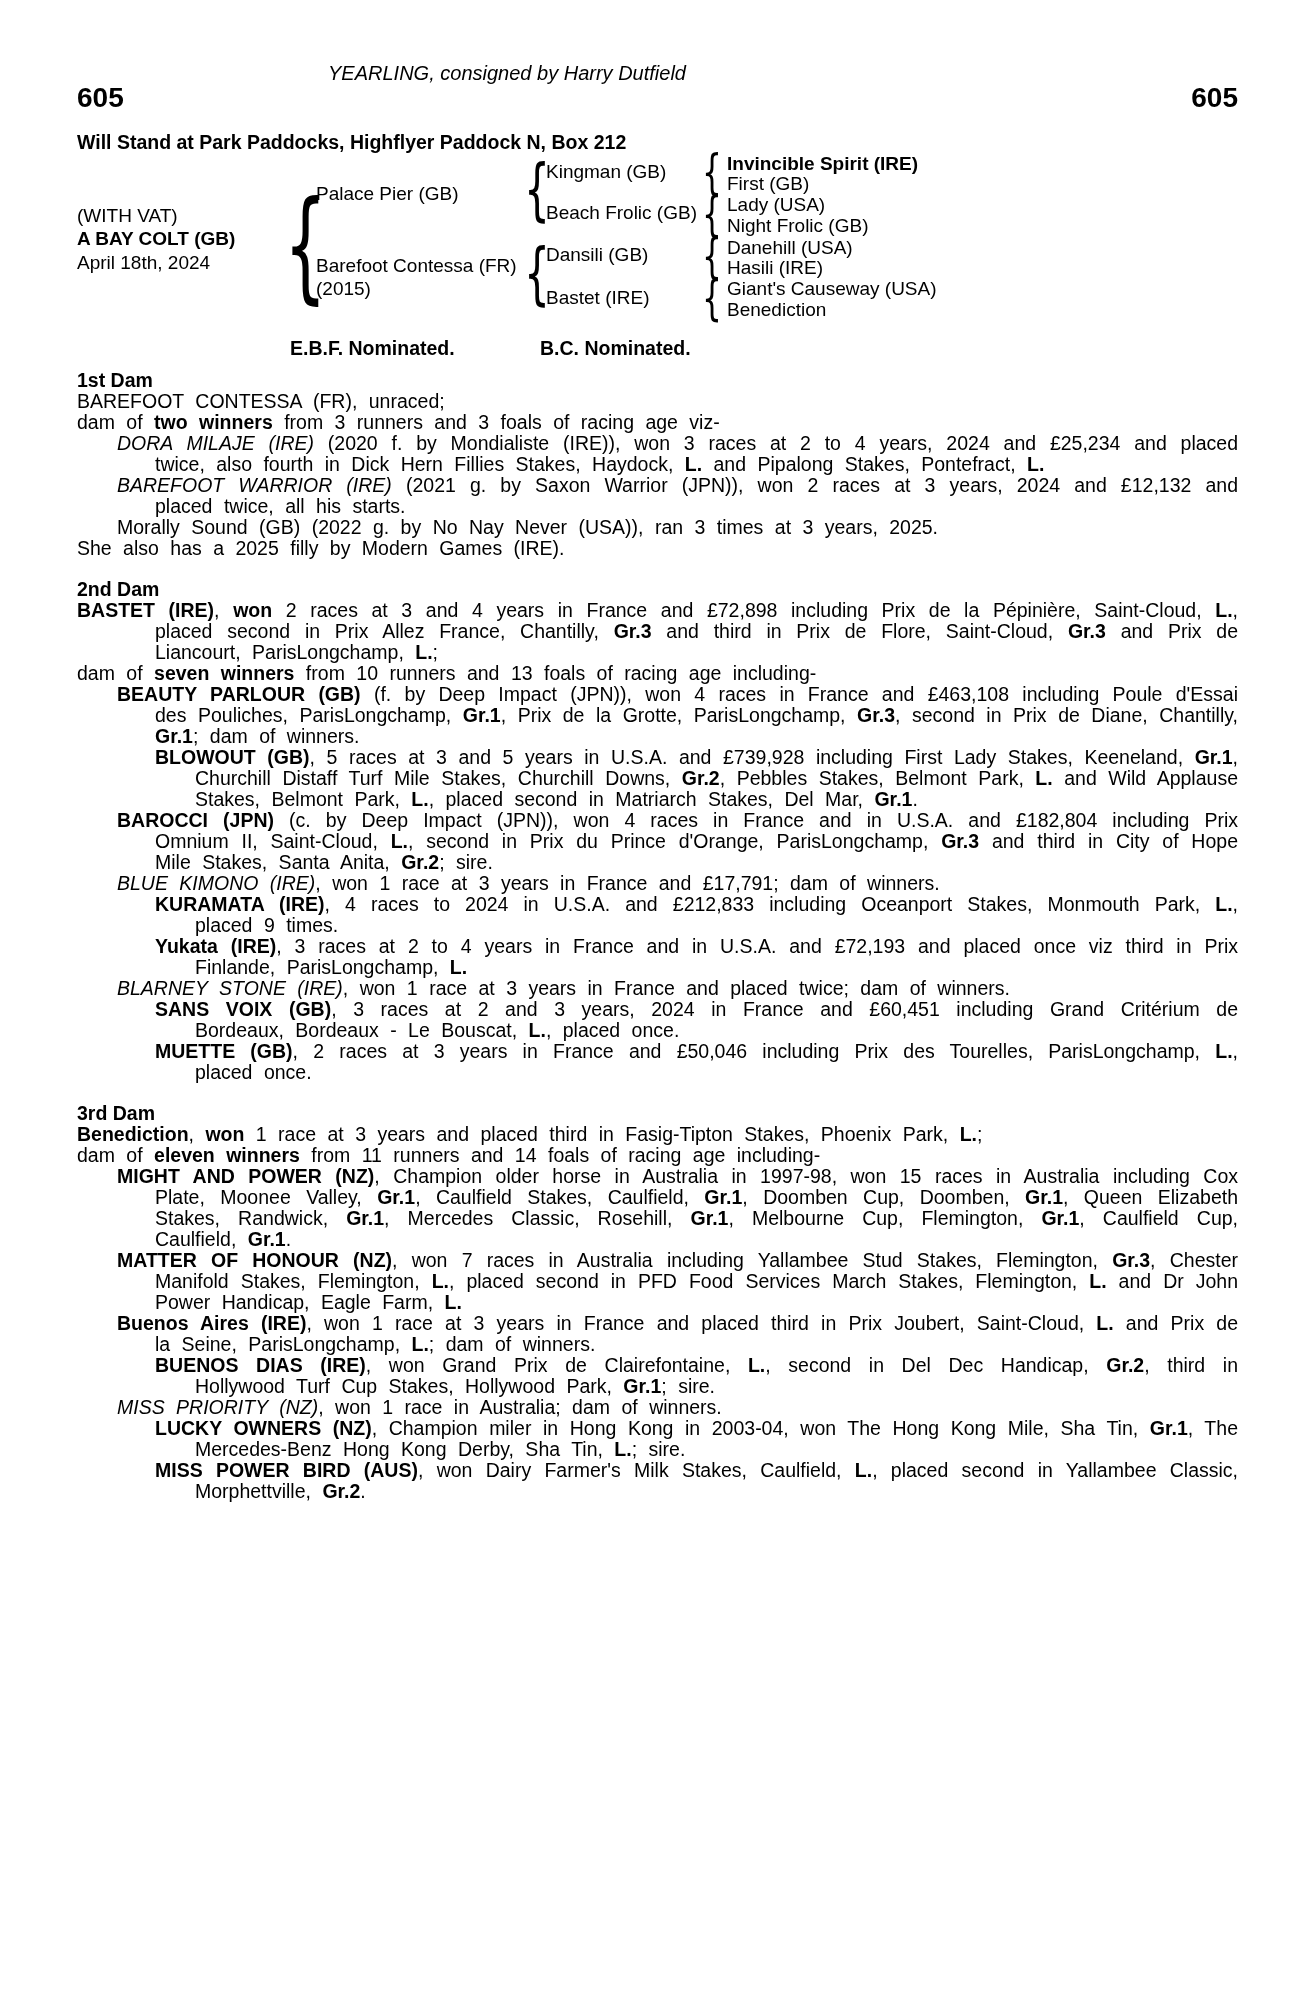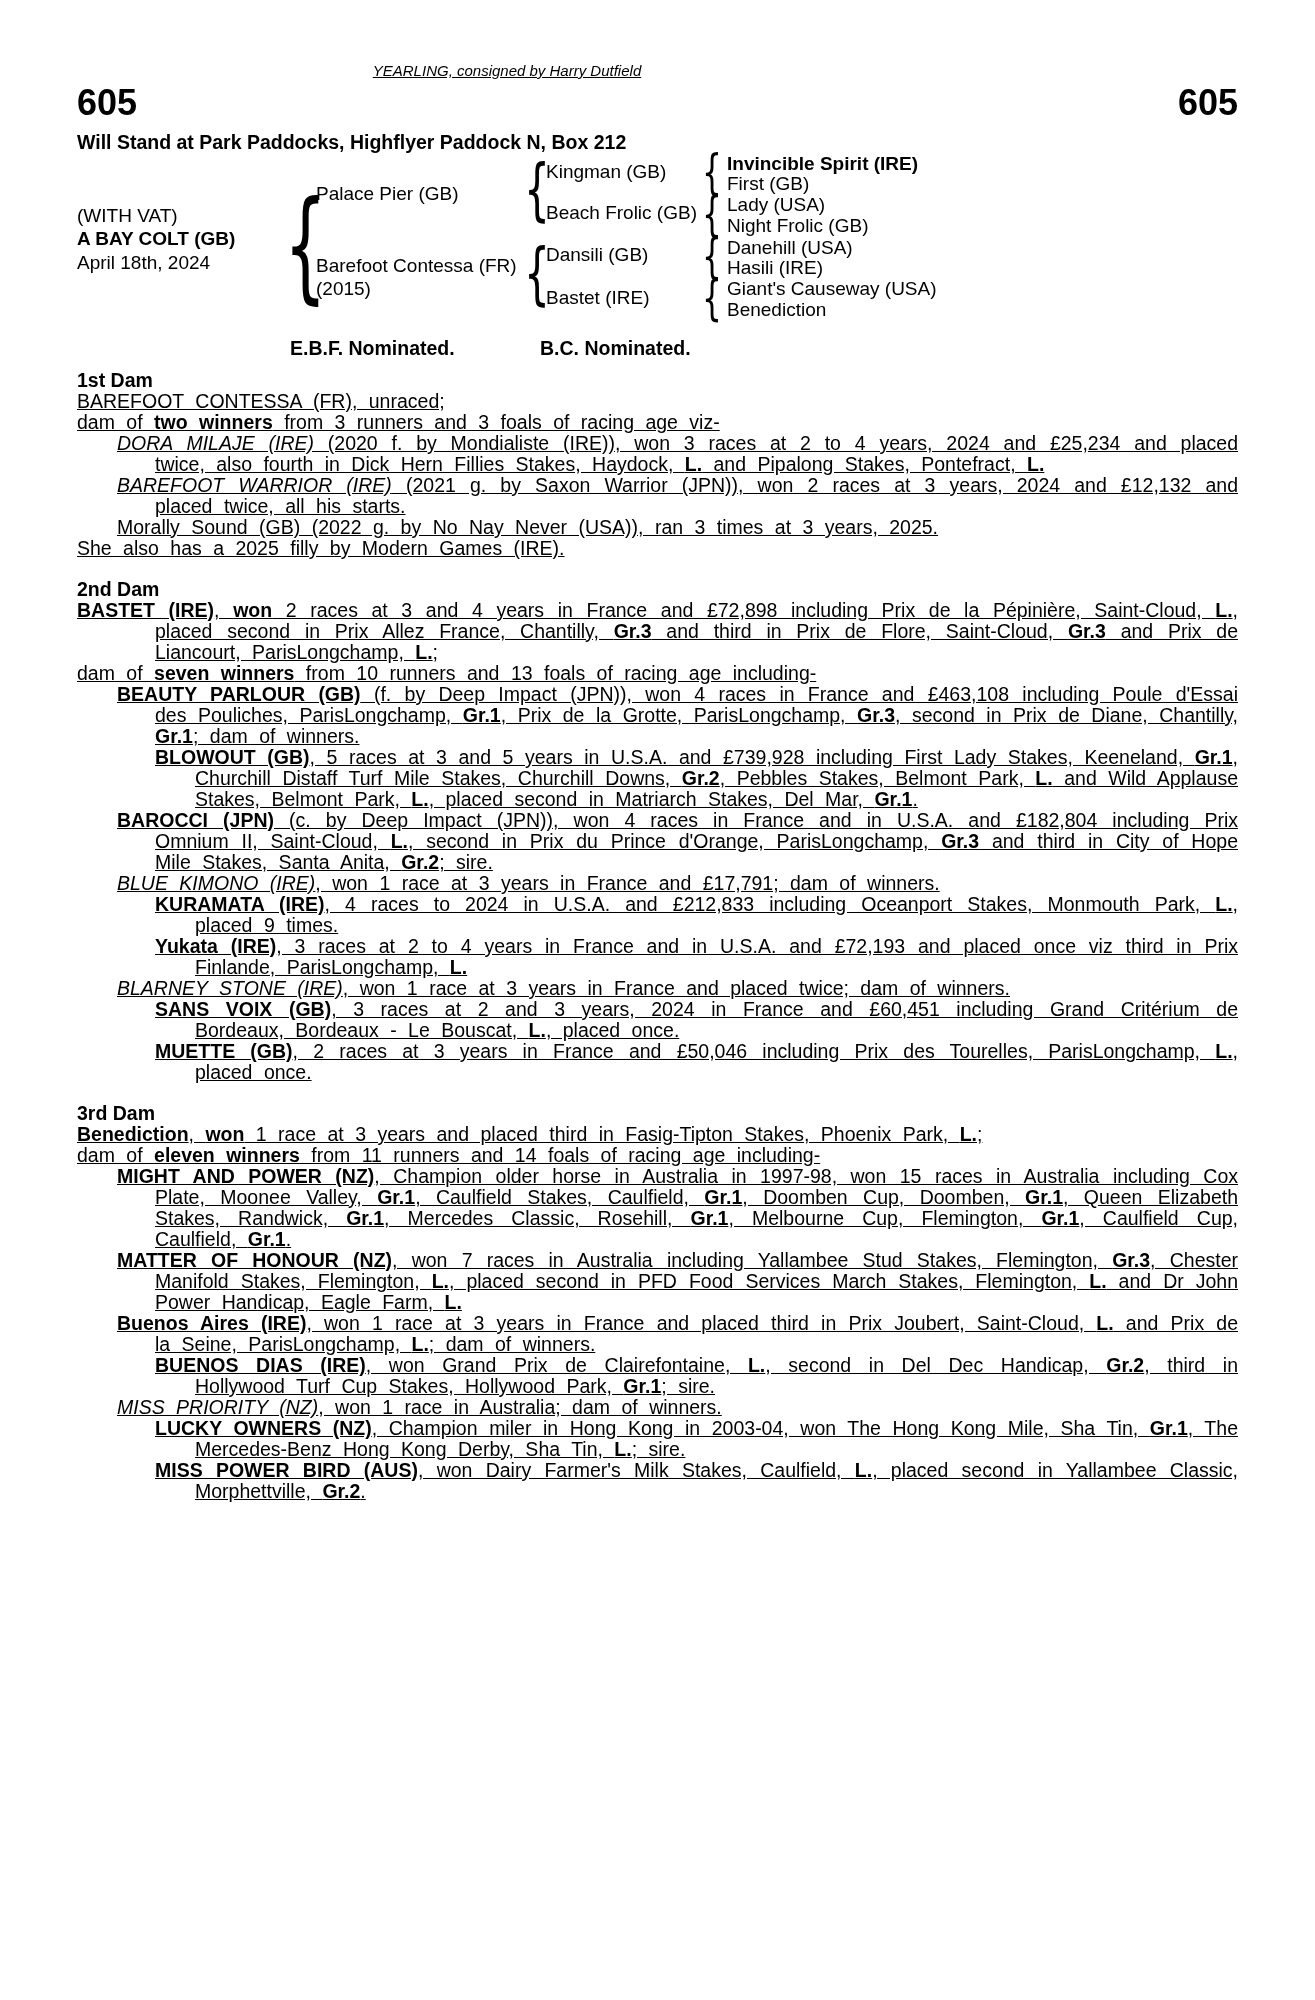--- a/index.html
+++ b/index.html
@@ -4,23 +4,23 @@
 <style>
   html,body { margin:0; padding:0; }
   body {
     width:1315px; height:2000px; position:relative;
     background:#ffffff; color:#000;
     font-family:"Liberation Sans", sans-serif;
     font-size:19.5px;
   }
   .consignor {
     position:absolute; top:62px; left:507px; transform:translateX(-50%);
-    font-style:italic; font-size:15px; white-space:nowrap;text-decoration:underline;
+    font-style:italic; font-size:20px; white-space:nowrap;
   }
-  .lot { position:absolute; top:82px; font-size:36px; font-weight:bold; }
+  .lot { position:absolute; top:82px; font-size:28px; font-weight:bold; }
   .lot-left  { left:77px; }
   .lot-right { right:77px; }
   .stand { position:absolute; top:131px; left:77px; font-weight:bold; font-size:19.5px; }
 
   
   .pedigree { position:absolute; top:152px; left:0; width:1315px; height:180px; font-size:19px; }
   .pedigree > div, .pedigree > span { position:absolute; white-space:nowrap; }
   .ped-vat  { left:77px;  top:53px;  }
   .ped-colt { left:77px;  top:76px;  font-weight:bold; }
   .ped-date { left:77px;  top:100px; }
@@ -52,21 +52,21 @@
   .bs4 { top:123px; }
 
   .nom { position:absolute; top:337px; font-weight:bold; font-size:19.5px; }
   .nom-ebf { left:290px; }
   .nom-bc  { left:540px; }
 
   
   #sections { position:absolute; top:370px; left:77px; width:1161px; line-height:21px; }
   .section + .section { margin-top:20px; }
   .sec-heading { font-weight:bold; }
-  .para { text-align:justify; word-spacing:6px;text-decoration:underline; }
+  .para { text-align:justify; word-spacing:6px; }
   .para.l0 { padding-left:78px;  text-indent:-78px; }
   .para.l1 { padding-left:78px;  text-indent:-38px; }
   .para.l2 { padding-left:118px; text-indent:-40px; }
   .b { font-weight:bold; }
   .i { font-style:italic; }
 </style>
 </head>
 <body>
 
 <div class="consignor">YEARLING, consigned by Harry Dutfield</div>

